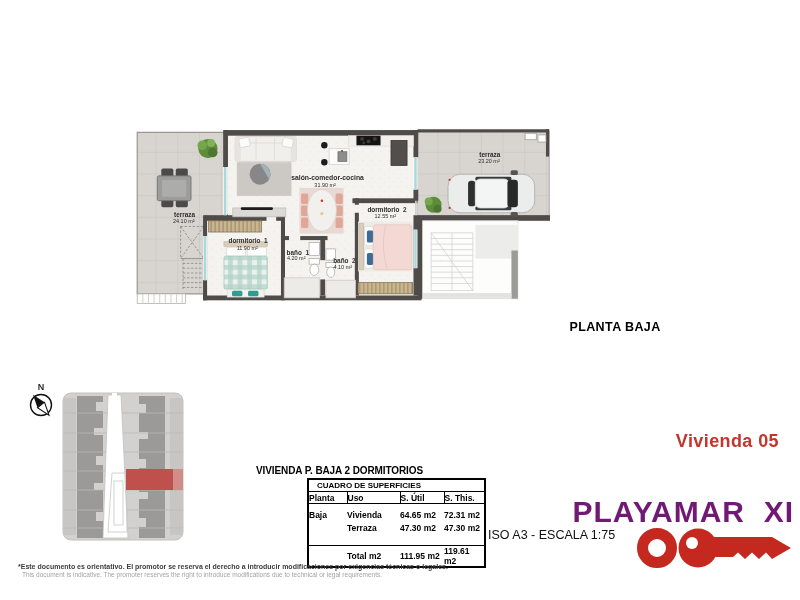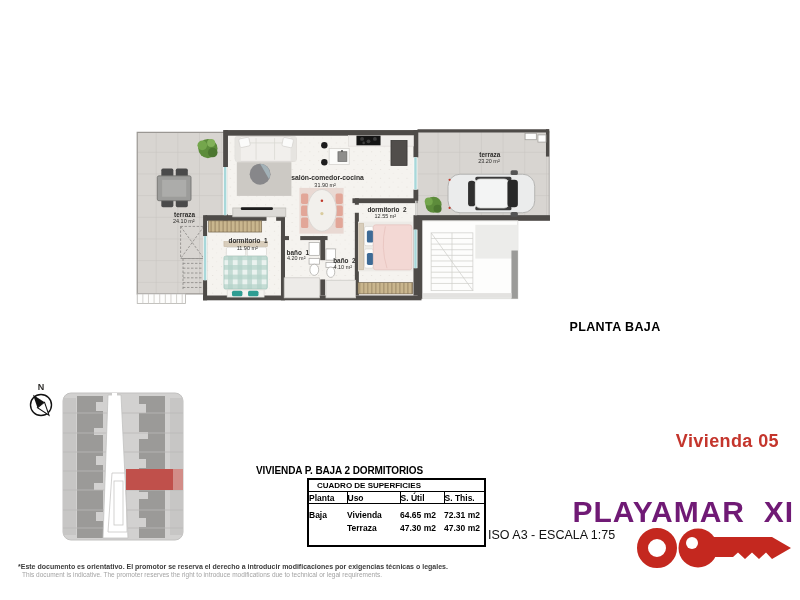--- a/index.html
+++ b/index.html
@@ -347,20 +347,26 @@
   </tr>
   <tr class="body">
     <td></td>
     <td>Terraza</td>
     <td>47.30 m2</td>
     <td>47.30 m2</td>
   </tr>
   <tr class="gap">
         <td colspan="4"></td>
       </tr>
+  <tr class="total">
+    <td></td>
+    <td>Total m2</td>
+    <td>111.95 m2</td>
+    <td>119.61 m2</td>
+  </tr>
 </tbody>
   </table>
 
 <div class="abs unit-label">Vivienda 05</div>
 <div class="abs project-label">PLAYAMAR  XI</div>
 <div class="abs scale-label">ISO A3 - ESCALA 1:75</div>
 
 <svg class="abs" style="left:630px;top:520px" width="170" height="55" viewBox="630 520 170 55">
   <circle cx="657" cy="548" r="14.5" fill="none" stroke="#c4281f" stroke-width="11"></circle>
   <g fill="#c4281f">

